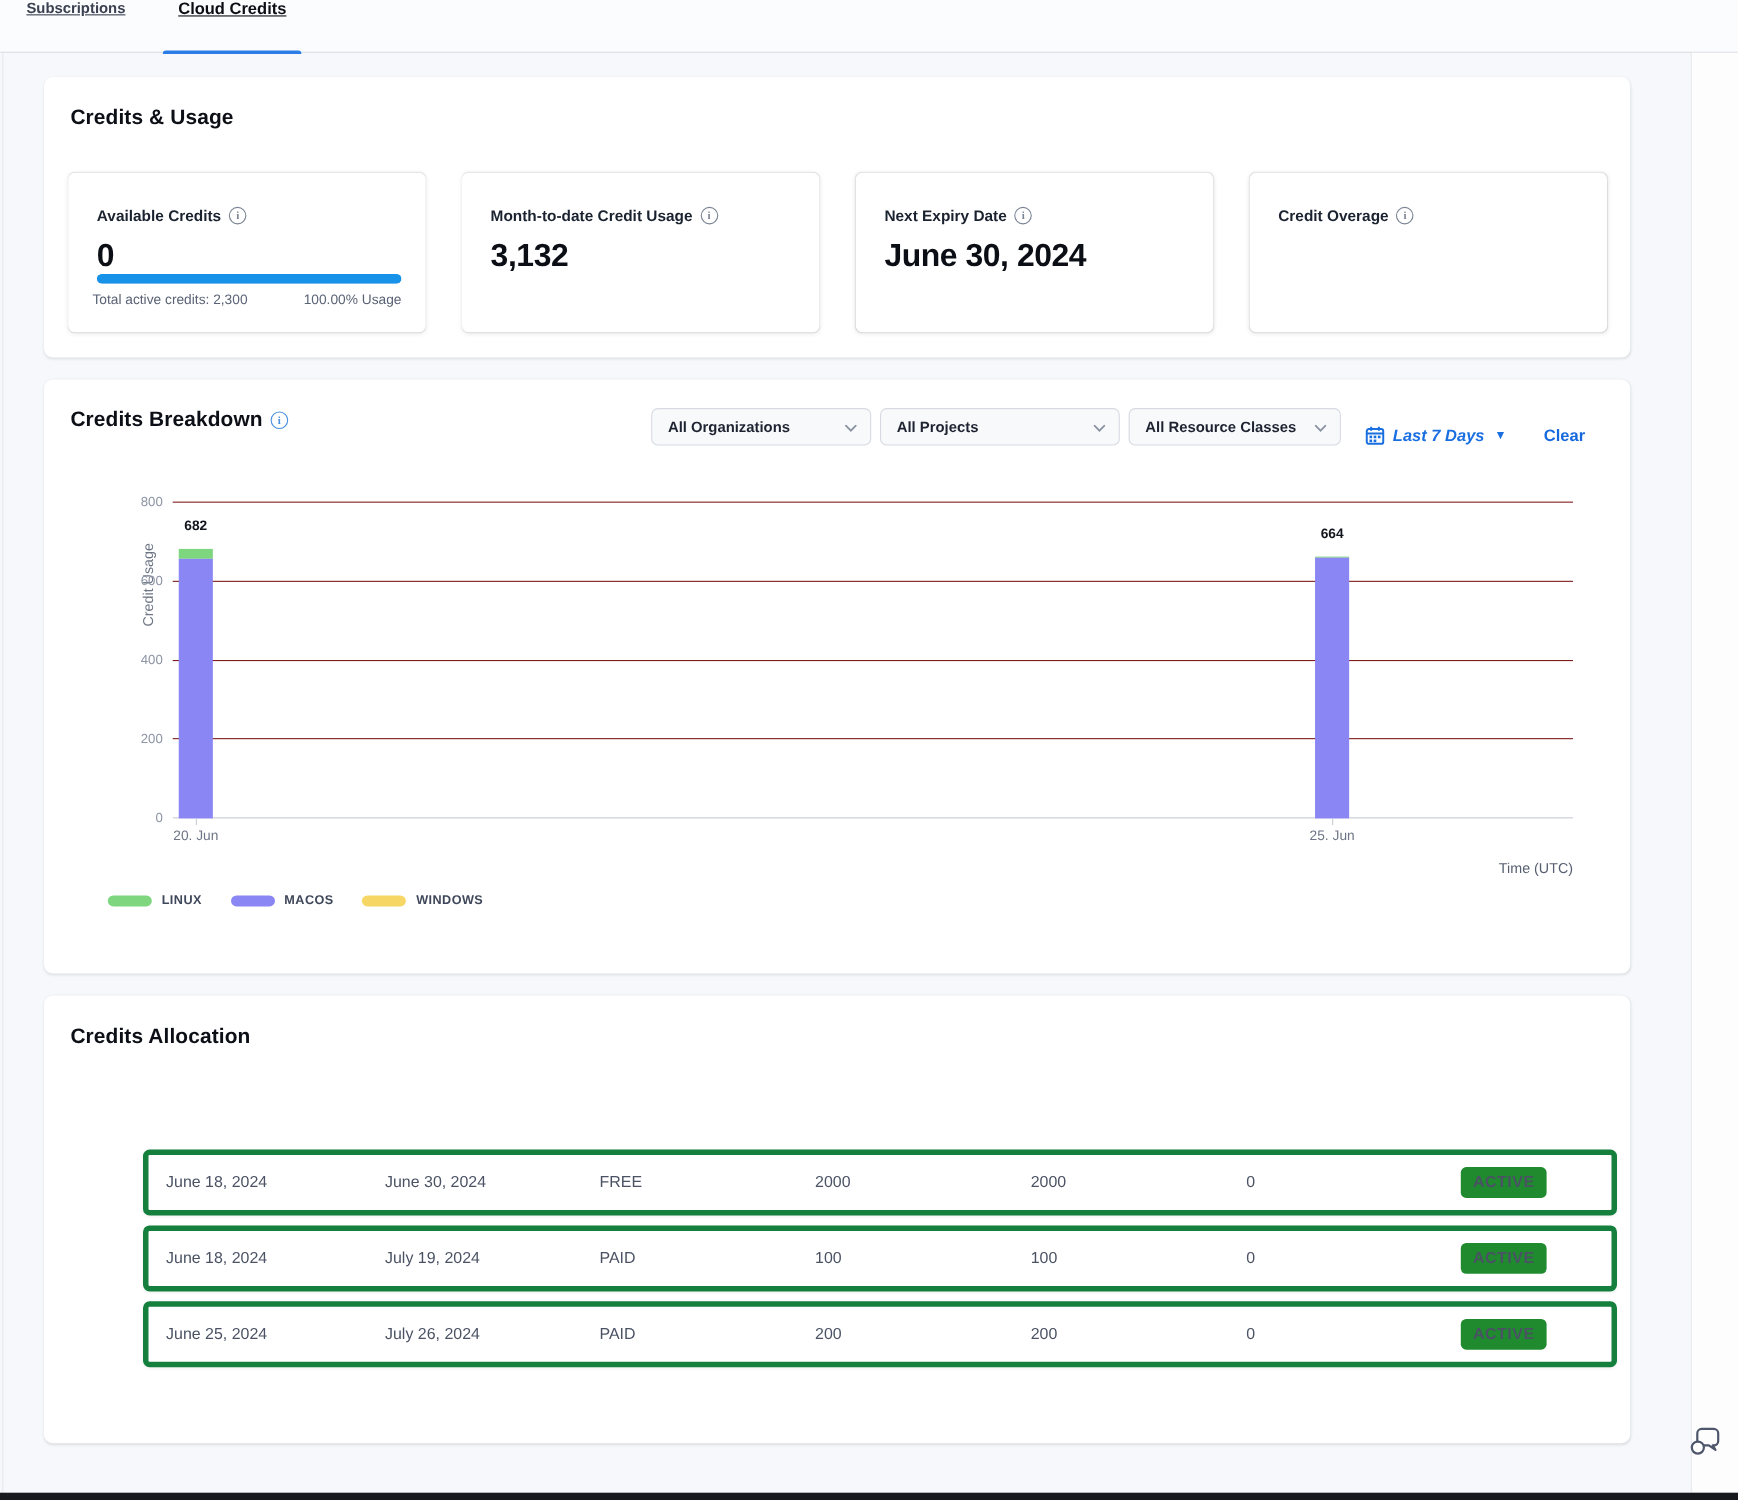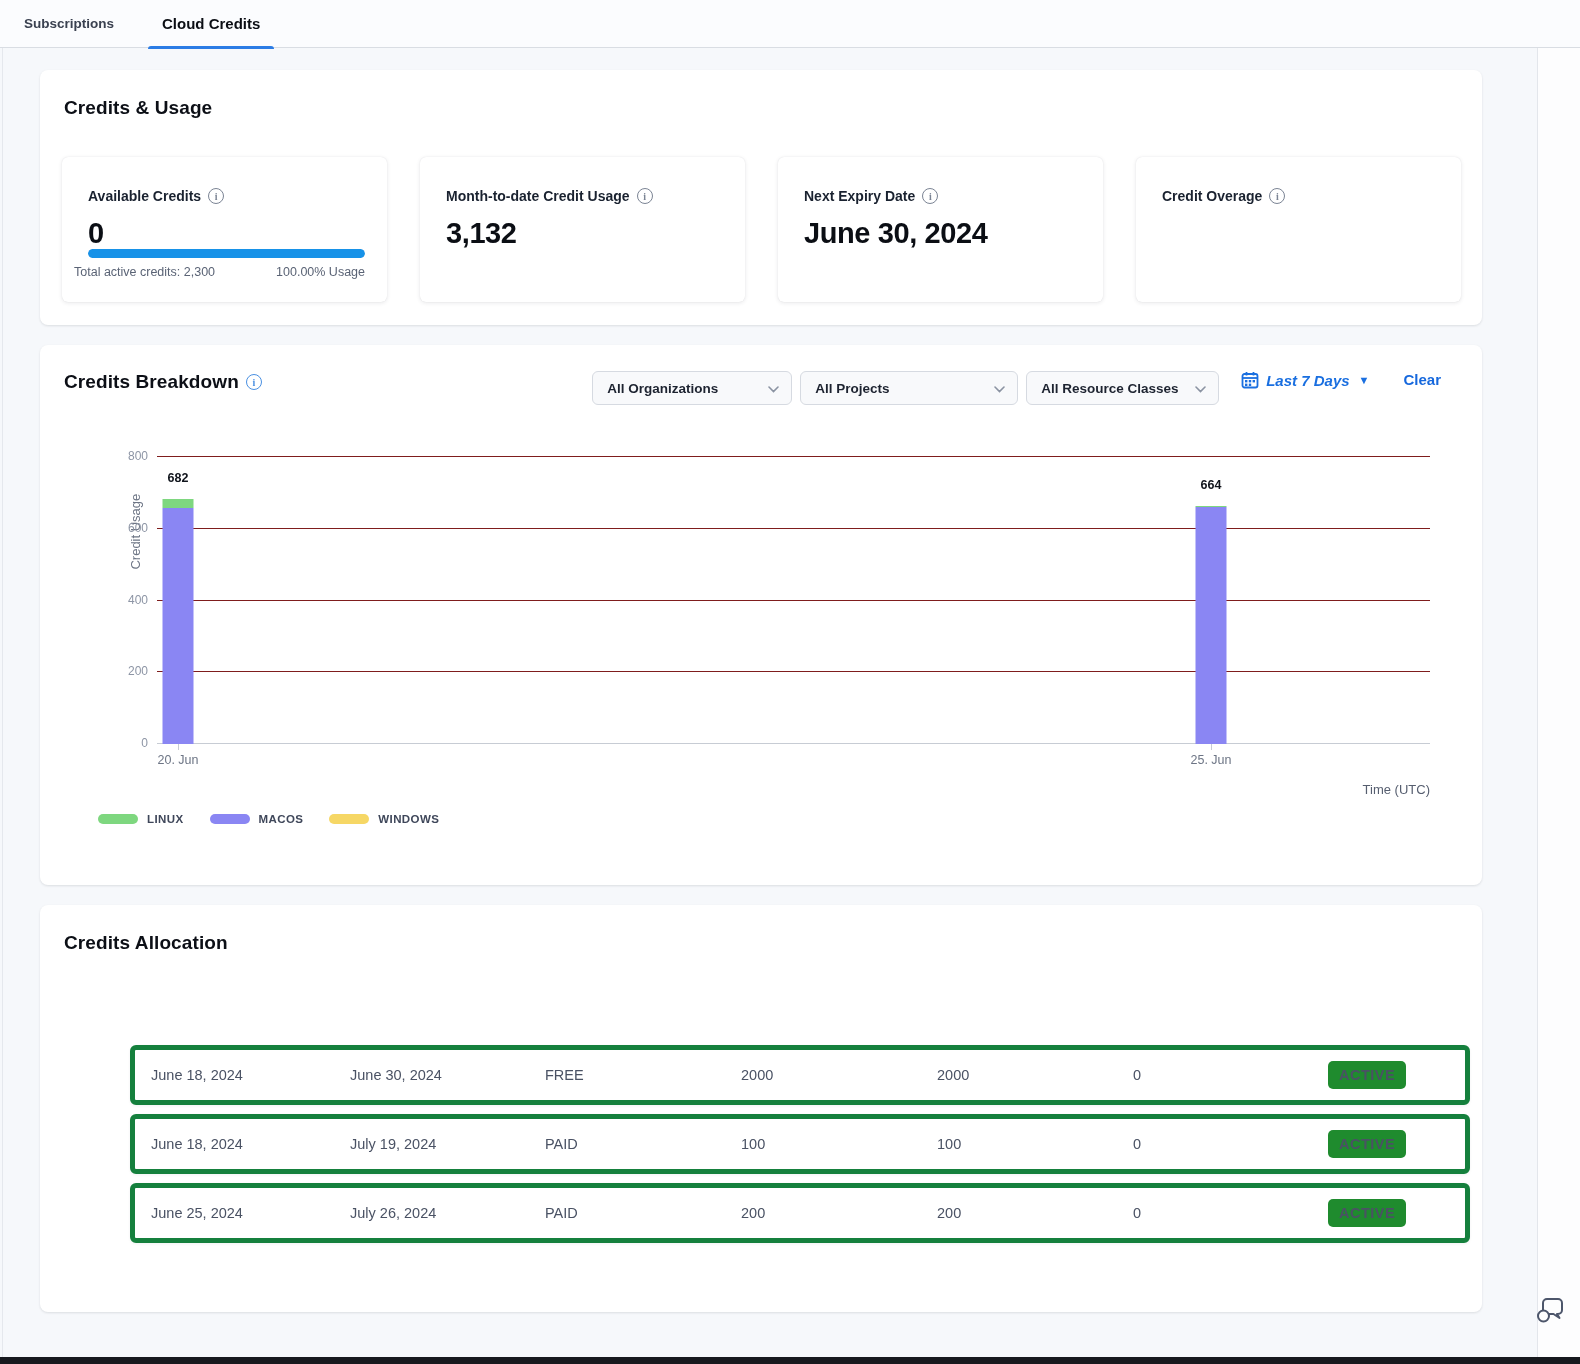--- a/index.html
+++ b/index.html
@@ -11,21 +11,21 @@
     overflow: hidden;
     color: #10141c;
   }
 
   
   .tabbar {
     position: absolute; top:0; left:0; width:1580px; height:48px;
     background:#fbfcfe; border-bottom:1px solid #d9dde3;
     display:flex; align-items:center;
   }
-  .tab { position:relative; height:48px; display:flex; align-items:center; padding:0 24px; cursor:pointer; }
+  .tab { position:relative; height:48px; display:flex; padding:0 24px; cursor:pointer;text-decoration:underline; }
   .tab-inactive { font-size:13.5px; font-weight:600; color:#3a4150; }
   .tab-active { font-size:15px; font-weight:800; color:#0b0e14; }
   .tab-underline { position:absolute; left:10px; right:10px; bottom:-1px; height:3px; border-radius:3px 3px 0 0; background:#2b7ce5; }
 
   
   .left-edge { position:absolute; left:2px; top:48px; bottom:7px; width:1px; background:#e5e8ed; }
   .right-strip { position:absolute; left:1537px; top:48px; bottom:7px; width:43px; background:#fdfdfe; border-left:1px solid #e3e6eb; }
   .bottom-bar { position:absolute; left:0; bottom:0; width:1580px; height:7px; background:#17191e; }
   .chat-fab { position:absolute; left:1534px; top:1293px; width:34px; height:34px; cursor:pointer; }
 
@@ -53,25 +53,25 @@
   .stat-row { position:absolute; top:87px; left:22px; display:flex; gap:33px; }
   .stat-card {
     width:325px; height:145px; background:#fff; border-radius:6px;
     box-shadow:0 1px 4px rgba(25,32,46,.10), 0 0 1px rgba(25,32,46,.12);
     padding:31px 26px 0 26px; position:relative;
   }
   .stat-label { font-size:14px; font-weight:600; color:#1a2230; display:flex; align-items:center; }
   .stat-value { margin-top:13px; font-size:29px; font-weight:800; color:#0b0e14; letter-spacing:-.4px; }
   .progress-track { position:absolute; left:26px; right:22px; top:92px; height:9px; border-radius:5px; background:#e8ebf0; overflow:hidden; }
   .progress-fill { height:100%; border-radius:5px; background:#1792e8; }
-  .stat-footer { position:absolute; left:12px; right:22px; top:108px; display:flex; justify-content:space-between; font-size:12.5px; color:#5a6375; }
+  .stat-footer { position:absolute; left:22px; right:22px; top:108px; display:flex; justify-content:space-between; font-size:12.5px; color:#5a6375; }
 
   
   .bd-head { position:absolute; top:26px; left:24px; right:40px; display:flex; align-items:center; }
-  .filters { position:absolute; top:26px; right:41px; display:flex; align-items:flex-start; gap:8px; }
+  .filters { position:absolute; top:26px; right:41px; display:flex; align-items:flex-end; gap:8px; }
   .select {
     height:34px; display:flex; align-items:center; justify-content:space-between;
     background:#f8f9fb; border:1px solid #d6dae1; border-radius:6px;
     padding:0 12px 0 14px; font-size:13.5px; font-weight:700; color:#1d2330; cursor:pointer;
   }
   .select .chev { color:#8b93a2; margin-left:10px; }
   .daterange { display:flex; align-items:center; gap:7px; margin-left:14px; color:#1a6fe0; font-size:15px; font-weight:700; cursor:pointer;font-style:italic; }
   .daterange .tri { font-size:11px; margin-left:2px; }
   .clear-link { margin-left:26px; color:#1668dd; font-size:15px; font-weight:800; cursor:pointer; }
 

